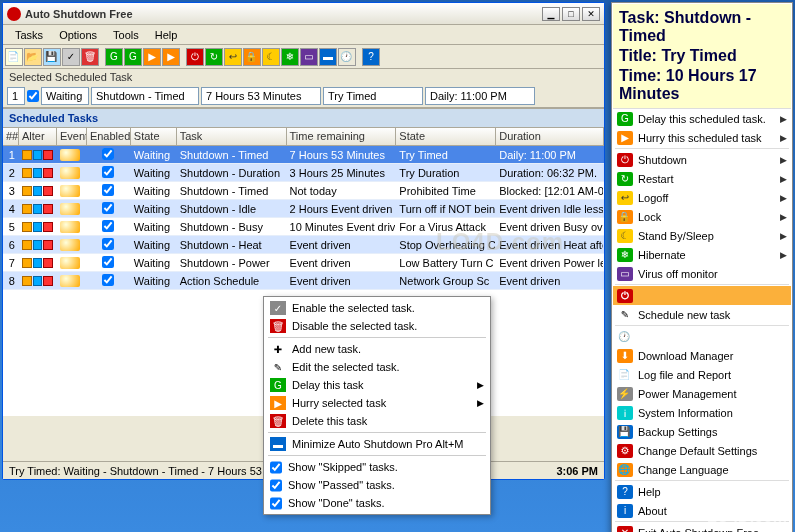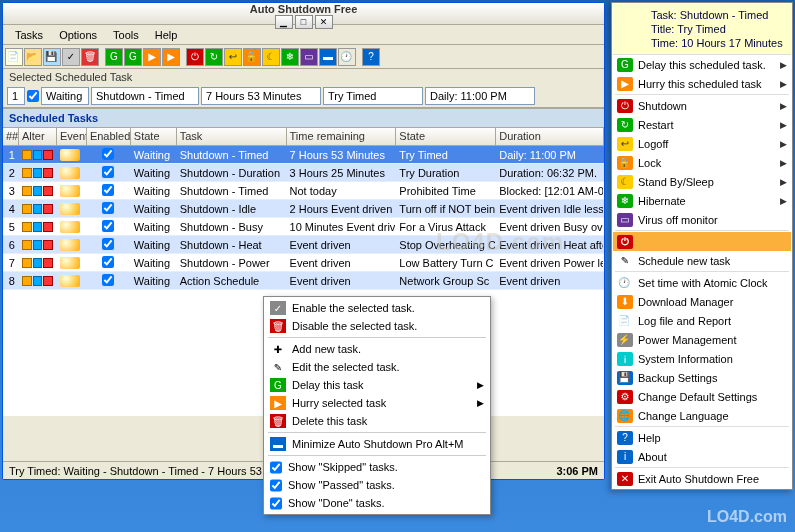--- a/index.html
+++ b/index.html
@@ -1,19 +1,19 @@
 <!DOCTYPE html>
 <html><head>
 <meta charset="utf-8">
 <style>
 * { box-sizing: border-box; margin: 0; padding: 0; font-family: Tahoma, sans-serif; font-size: 11px; }
 body { background: linear-gradient(to bottom, #1e5fb0 0%, #2973c9 40%, #3a8ae0 100%); width: 795px; height: 532px; position: relative; overflow: hidden; }
 
 .main-window { position: absolute; left: 2px; top: 2px; width: 603px; height: 478px; background: #ece9d8; border: 1px solid #0054e3; border-radius: 2px; }
-.titlebar { height: 22px; background: linear-gradient(to bottom, #fff 0%, #e4e2d5 100%); display: flex; align-items: center; padding: 0 4px; border-bottom: 1px solid #aca899; flex-direction: column; }
+.titlebar { height: 22px; background: linear-gradient(to bottom, #fff 0%, #e4e2d5 100%); display: flex; align-items: center; padding: 0 4px; border-bottom: 1px solid #aca899; }
 .titlebar .tb-icon { width: 14px; height: 14px; background: #c00; border-radius: 50%; margin-right: 4px; }
 .titlebar .title { flex: 1; font-weight: bold; color: #333; }
 .win-btns { display: flex; gap: 2px; }
 .win-btn { width: 18px; height: 14px; border: 1px solid #888; background: linear-gradient(#fff,#ddd); display: flex; align-items: center; justify-content: center; font-size: 9px; cursor: pointer; }
 
 .menubar { height: 20px; display: flex; align-items: center; padding: 0 4px; background: #ece9d8; border-bottom: 1px solid #aca899; }
 .menu-item { padding: 2px 8px; cursor: pointer; }
 
 .toolbar { height: 24px; display: flex; align-items: center; padding: 0 2px; gap: 1px; background: #ece9d8; border-bottom: 1px solid #aca899; }
 .tb-btn { width: 18px; height: 18px; border: 1px solid #999; display: flex; align-items: center; justify-content: center; font-size: 10px; cursor: pointer; }
@@ -61,21 +61,21 @@
 .context-menu { position: absolute; left: 263px; top: 296px; width: 228px; background: #fff; border: 1px solid #888; box-shadow: 2px 2px 6px rgba(0,0,0,0.3); padding: 2px; }
 .cm-item { display: flex; align-items: center; height: 18px; padding: 0 4px; cursor: pointer; gap: 6px; }
 .cm-sep { height: 1px; background: #ccc; margin: 2px 2px; }
 .cm-icon { width: 16px; height: 14px; display: flex; align-items: center; justify-content: center; font-size: 10px; }
 .cm-label { flex: 1; }
 .cm-arr { font-size: 9px; }
 .cm-chk { width: 12px; }
 
 .tray-menu { position: absolute; right: 2px; top: 2px; width: 182px; background: #fff; border: 1px solid #888; box-shadow: -2px 2px 6px rgba(0,0,0,0.3); padding: 1px; }
 .tm-header { background: #ffffcc; padding: 4px 6px; border-bottom: 1px solid #ddd; }
-.tm-header div { color: #004; font-weight: normal; padding: 1px 0; font-size: 11px; margin-left: 32px; }
+.tm-header div { color: #004; font-weight: bold; padding: 1px 0; font-size: 16px; }
 .tm-item { display: flex; align-items: center; height: 19px; padding: 0 4px; cursor: pointer; gap: 5px; }
 .tm-item.hl { background: #fbb03b; font-weight: bold; }
 .tm-sep { height: 1px; background: #ddd; margin: 1px 2px; }
 .tm-icon { width: 16px; height: 14px; display: flex; align-items: center; justify-content: center; font-size: 10px; border-radius: 2px; }
 .tm-label { flex: 1; white-space: nowrap; overflow: hidden; }
 .tm-arr { font-size: 9px; color: #333; }
 
 .ico-red { background:#c00; color:#fff; }
 .ico-grn { background:#0a0; color:#fff; }
 .ico-org { background:#f80; color:#fff; }
@@ -427,21 +427,20 @@
       <div class="tm-item hl">
         <span class="tm-icon ico-red">⏻</span>
       </div>
       <div class="tm-item">
         <span class="tm-icon ">✎</span>
         <span class="tm-label">Schedule new task</span>
       </div>
       <div class="tm-sep"></div>
       <div class="tm-item">
         <span class="tm-icon ">🕐</span>
-        <span class="tm-label">Set time with Atomic Clock</span>
       </div>
       <div class="tm-item">
         <span class="tm-icon ico-org">⬇</span>
         <span class="tm-label">Download Manager</span>
       </div>
       <div class="tm-item">
         <span class="tm-icon ">📄</span>
         <span class="tm-label">Log file and Report</span>
       </div>
       <div class="tm-item">

